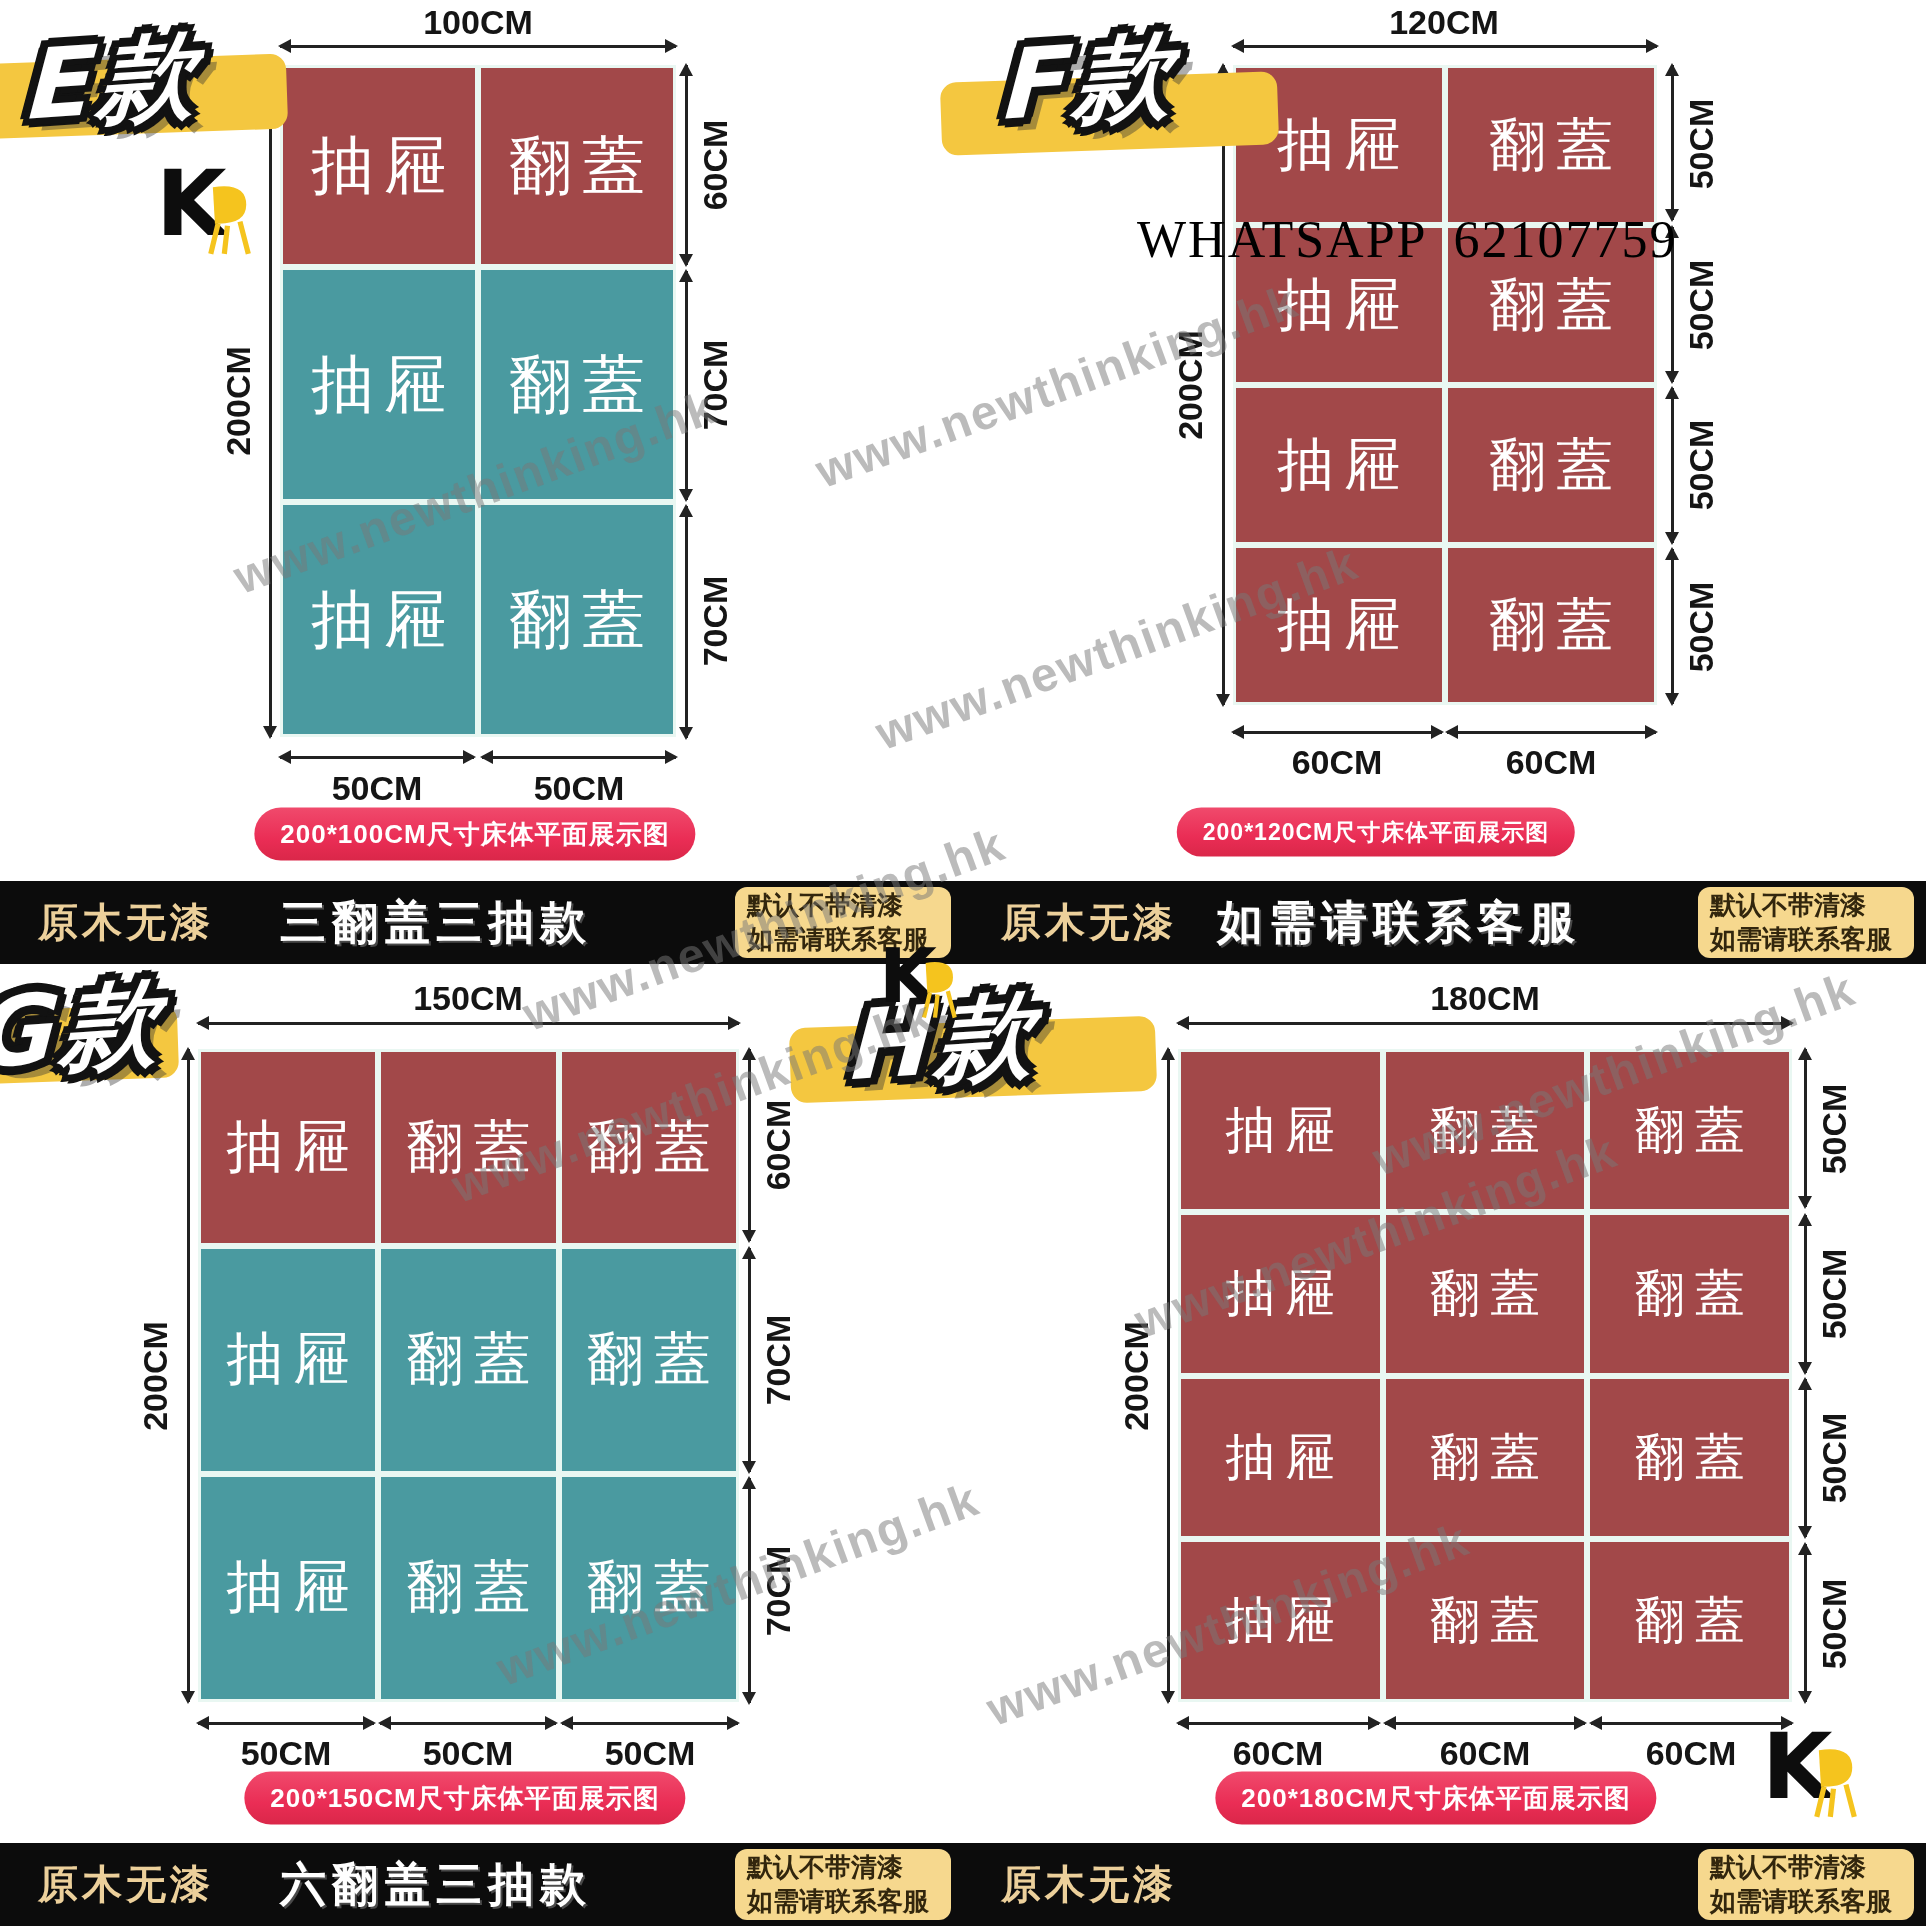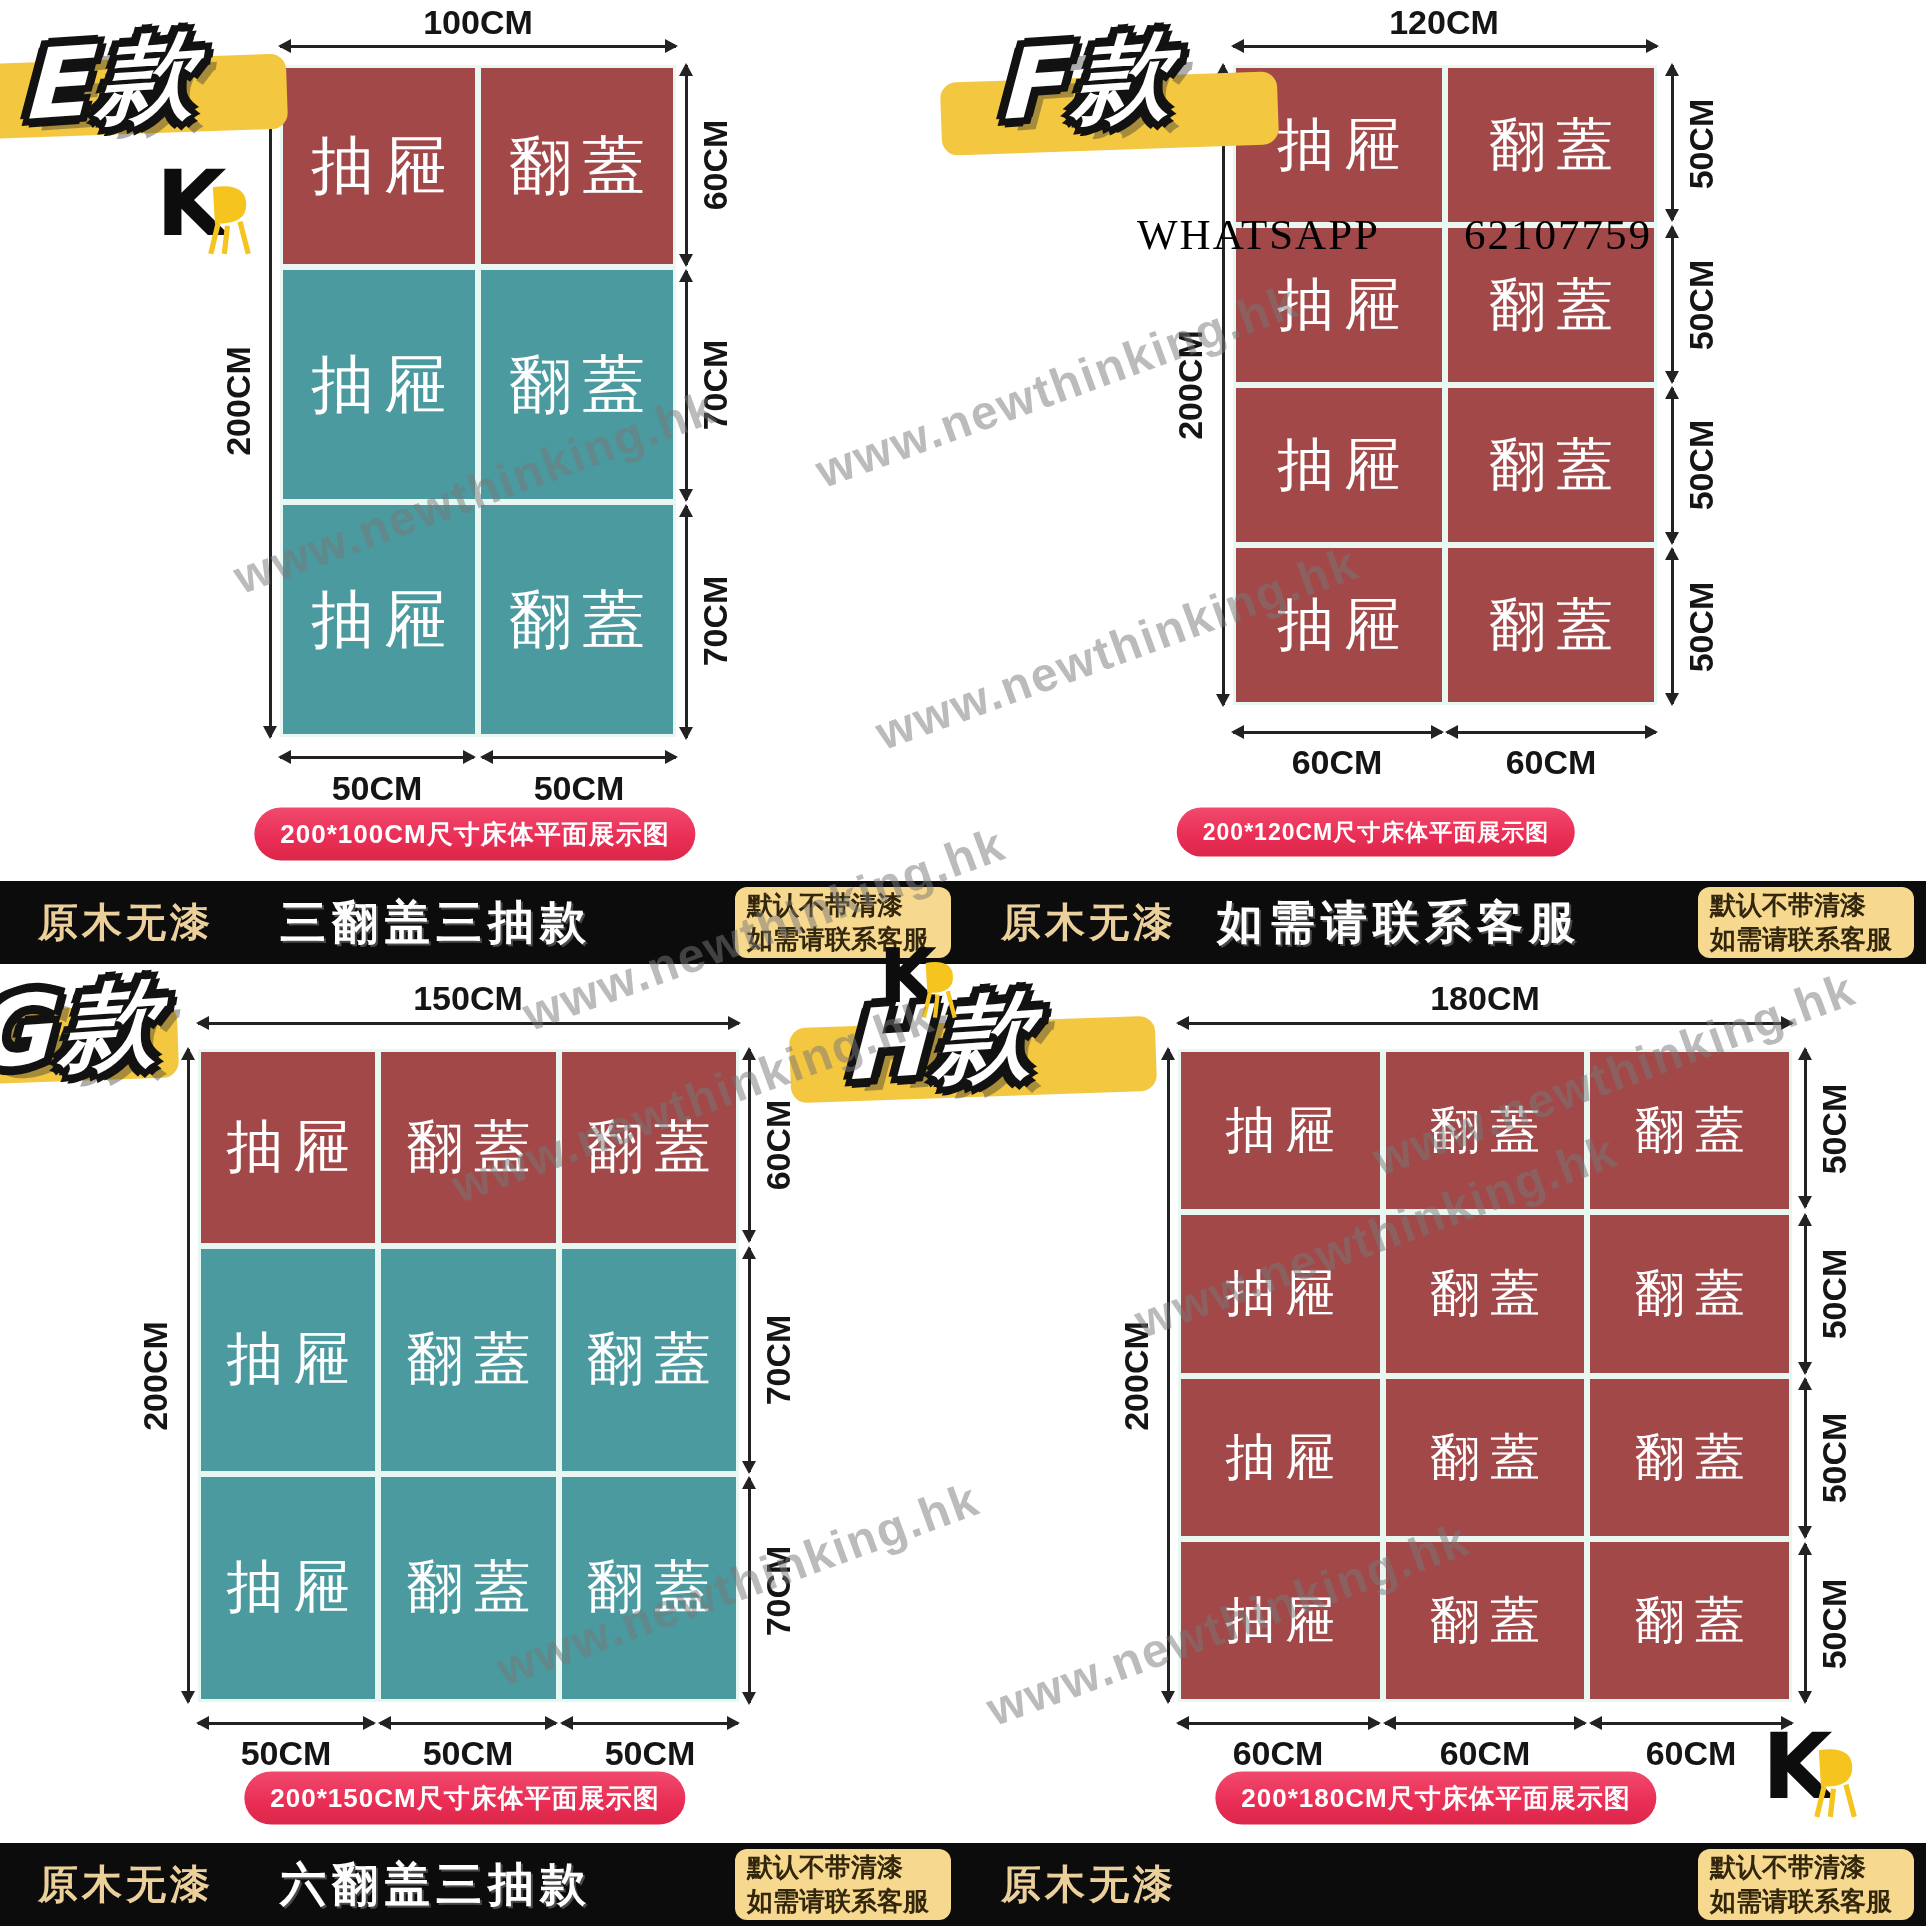--- a/index.html
+++ b/index.html
@@ -71,22 +71,22 @@
     text-shadow:2px 2px 0 rgba(255,255,255,.25); }
   .strip-badge { position:absolute; right:12px; top:6px; bottom:6px; width:216px;
     background:#f6d88e; border-radius:12px; color:#32260d; font-weight:700; font-size:26px;
     line-height:1.3; display:flex; flex-direction:column; justify-content:center;
     padding:2px 12px; white-space:nowrap;margin-left:7px; }
 
   
   .watermark { position:absolute; transform:translate(-50%,-50%) rotate(-20deg);
     color:rgba(120,120,120,.5); font-size:48px; font-weight:700; letter-spacing:2px;
     white-space:nowrap; z-index:6; }
-  .whatsapp { position:absolute; left:1137px; top:210px; z-index:7; display:flex; gap:84px;
-    font-family:"Liberation Serif", serif; font-size:43px; color:#000; letter-spacing:2px; white-space:nowrap; }
+  .whatsapp { position:absolute; left:1137px; top:210px; z-index:7; display:flex; gap:26px;
+    font-family:"Liberation Serif", serif; font-size:52px; color:#000; letter-spacing:2px; white-space:nowrap; }
 </style>
 </head>
 <body>
 
 <div>
   <div class="swoosh" style="left:-30px; top:59px; width:317px; height:75px;"></div>
   <div class="style-label" style="left:30px; top:16px;">E款</div>
 
   <div class="k-logo" style="left:156px; top:158px;">
     <span class="k-letter">K</span>

